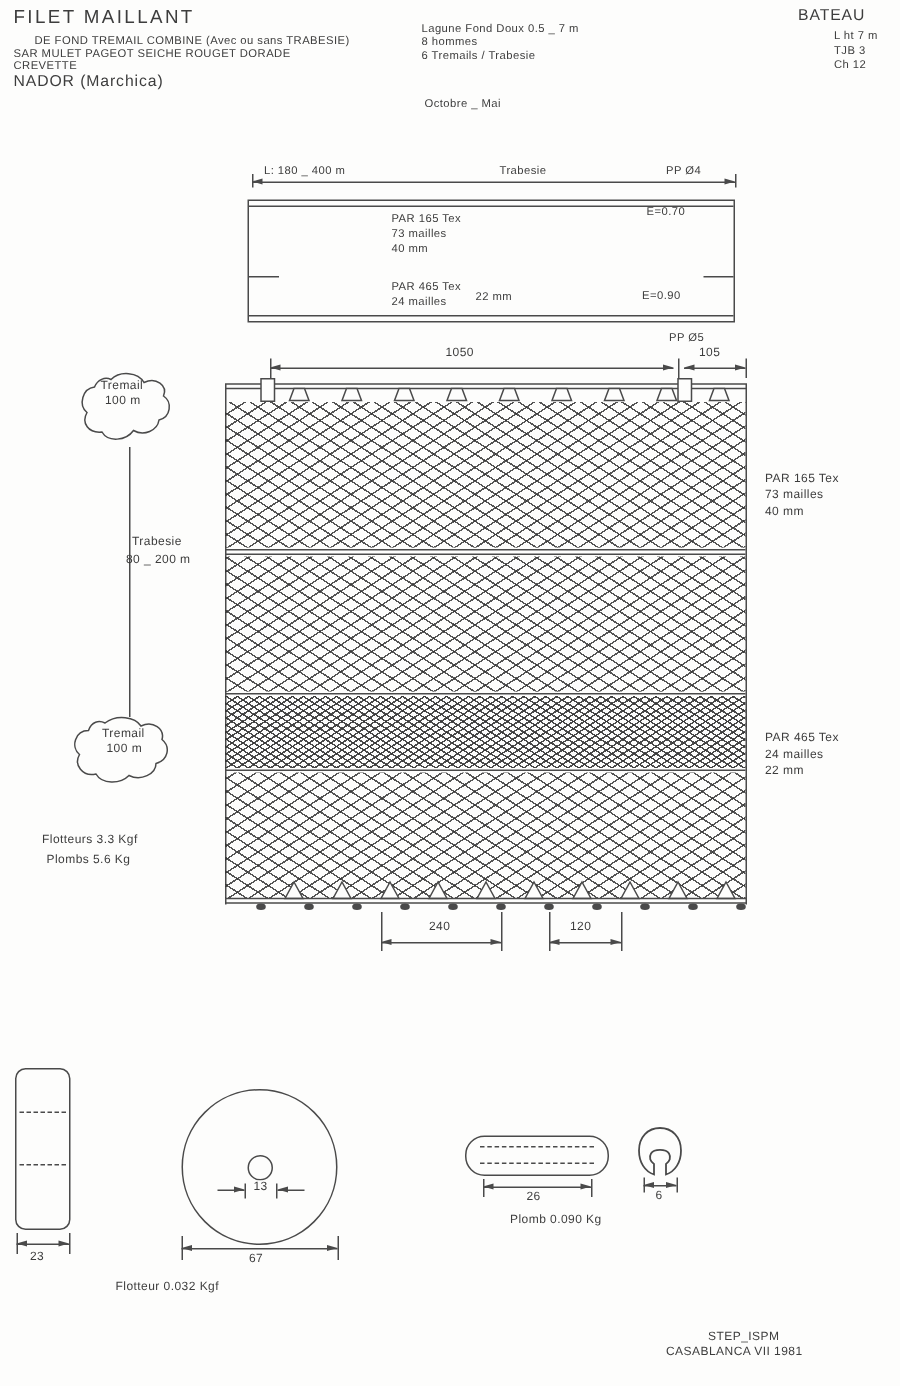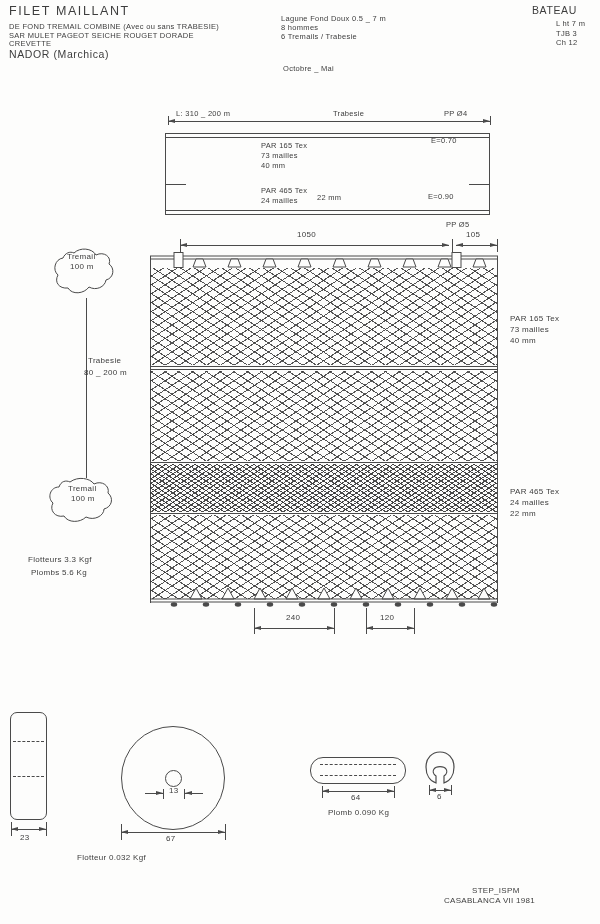--- a/index.html
+++ b/index.html
@@ -34,36 +34,36 @@
       repeating-linear-gradient(-33deg, rgba(55,55,55,.9) 0 1px, transparent 1px 4px);
   }
   svg .ink { stroke:#4a4a4a; fill:none; }
 </style>
 </head>
 <body>
 
 <div class="page">
 
   <div class="t fs12" style="left:9px;top:5px">FILET MAILLANT</div>
-  <div class="t fs7" style="left:9px;top:23px">DE FOND TREMAIL COMBINE (Avec ou sans TRABESIE)</div>
+  <div class="t fs7" style="left:23px;top:23px">DE FOND TREMAIL COMBINE (Avec ou sans TRABESIE)</div>
   <div class="t fs7" style="left:9px;top:31.5px">SAR MULET PAGEOT SEICHE ROUGET DORADE</div>
   <div class="t fs7" style="left:9px;top:40px">CREVETTE</div>
   <div class="t fs10" style="left:9px;top:49px">NADOR (Marchica)</div>
 
   <div class="t fs7" style="left:281px;top:15px">Lagune Fond Doux  0.5 _ 7 m</div>
   <div class="t fs7" style="left:281px;top:24px">8 hommes</div>
   <div class="t fs7" style="left:281px;top:33px">6 Tremails / Trabesie</div>
   <div class="t fs7" style="left:283px;top:65px">Octobre _ Mai</div>
 
   <div class="t fs10" style="left:532px;top:5px">BATEAU</div>
   <div class="t fs7" style="left:556px;top:20px">L ht  7 m</div>
   <div class="t fs7" style="left:556px;top:29.5px">TJB  3</div>
   <div class="t fs7" style="left:556px;top:39px">Ch  12</div>
 
-  <div class="t fs7" style="left:176px;top:110px">L: 310 _ 200 m</div>
+  <div class="t fs7" style="left:176px;top:110px">L: 180 _ 400 m</div>
   <div class="t fs7" style="left:333px;top:110px">Trabesie</div>
   <div class="t fs7" style="left:444px;top:110px">PP Ø4</div>
   <div class="dim" style="left:168px;top:121px;width:322px"></div>
   <div class="vline" style="left:168px;top:116px;height:9px"></div>
   <div class="vline" style="left:490px;top:116px;height:9px"></div>
 
   <div class="box" style="left:165px;top:133px;width:325px;height:82px"></div>
   <div class="hline" style="left:166px;top:137px;width:323px"></div>
   <div class="hline" style="left:166px;top:210px;width:323px"></div>
   <div class="hline" style="left:166px;top:184px;width:20px"></div>
@@ -205,27 +205,27 @@
   <div class="dim" style="left:121px;top:832px;width:104px"></div>
   <div class="t fs8" style="left:166px;top:835px">67</div>
   <div class="t fs8" style="left:77px;top:854px">Flotteur  0.032 Kgf</div>
 
   <div class="box" style="left:310px;top:757px;width:96px;height:27px;border-radius:13px"></div>
   <div class="dashline" style="left:320px;top:764px;width:76px"></div>
   <div class="dashline" style="left:320px;top:775px;width:76px"></div>
   <div class="vline" style="left:322px;top:786px;height:12px"></div>
   <div class="vline" style="left:394px;top:786px;height:12px"></div>
   <div class="dim" style="left:322px;top:791px;width:72px"></div>
-  <div class="t fs8" style="left:351px;top:794px">64</div>
+  <div class="t fs8" style="left:351px;top:794px">26</div>
 
   <svg style="position:absolute;left:425px;top:751px" width="30" height="34">
     <path class="ink" stroke-width="1.2" d="M15,1 C23,1 29,7 29,16 C29,24 25,30 19,32 L19,25 C21.5,23.5 22.5,20.5 21,18 C19,14.8 11,14.8 9,18 C7.5,20.5 8.5,23.5 11,25 L11,32 C5,30 1,24 1,16 C1,7 7,1 15,1 Z"></path>
   </svg>
   <div class="vline" style="left:429px;top:785px;height:10px"></div>
   <div class="vline" style="left:451px;top:785px;height:10px"></div>
   <div class="dim" style="left:429px;top:790px;width:22px"></div>
   <div class="t fs8" style="left:437px;top:793px">6</div>
-  <div class="t fs8" style="left:328px;top:809px">Plomb  0.090 Kg</div>
+  <div class="t fs8" style="left:340px;top:809px">Plomb  0.090 Kg</div>
 
   <div class="t fs8" style="left:472px;top:887px">STEP_ISPM</div>
   <div class="t fs8" style="left:444px;top:897px">CASABLANCA VII  1981</div>
 
 </div>
 
 </body></html>

